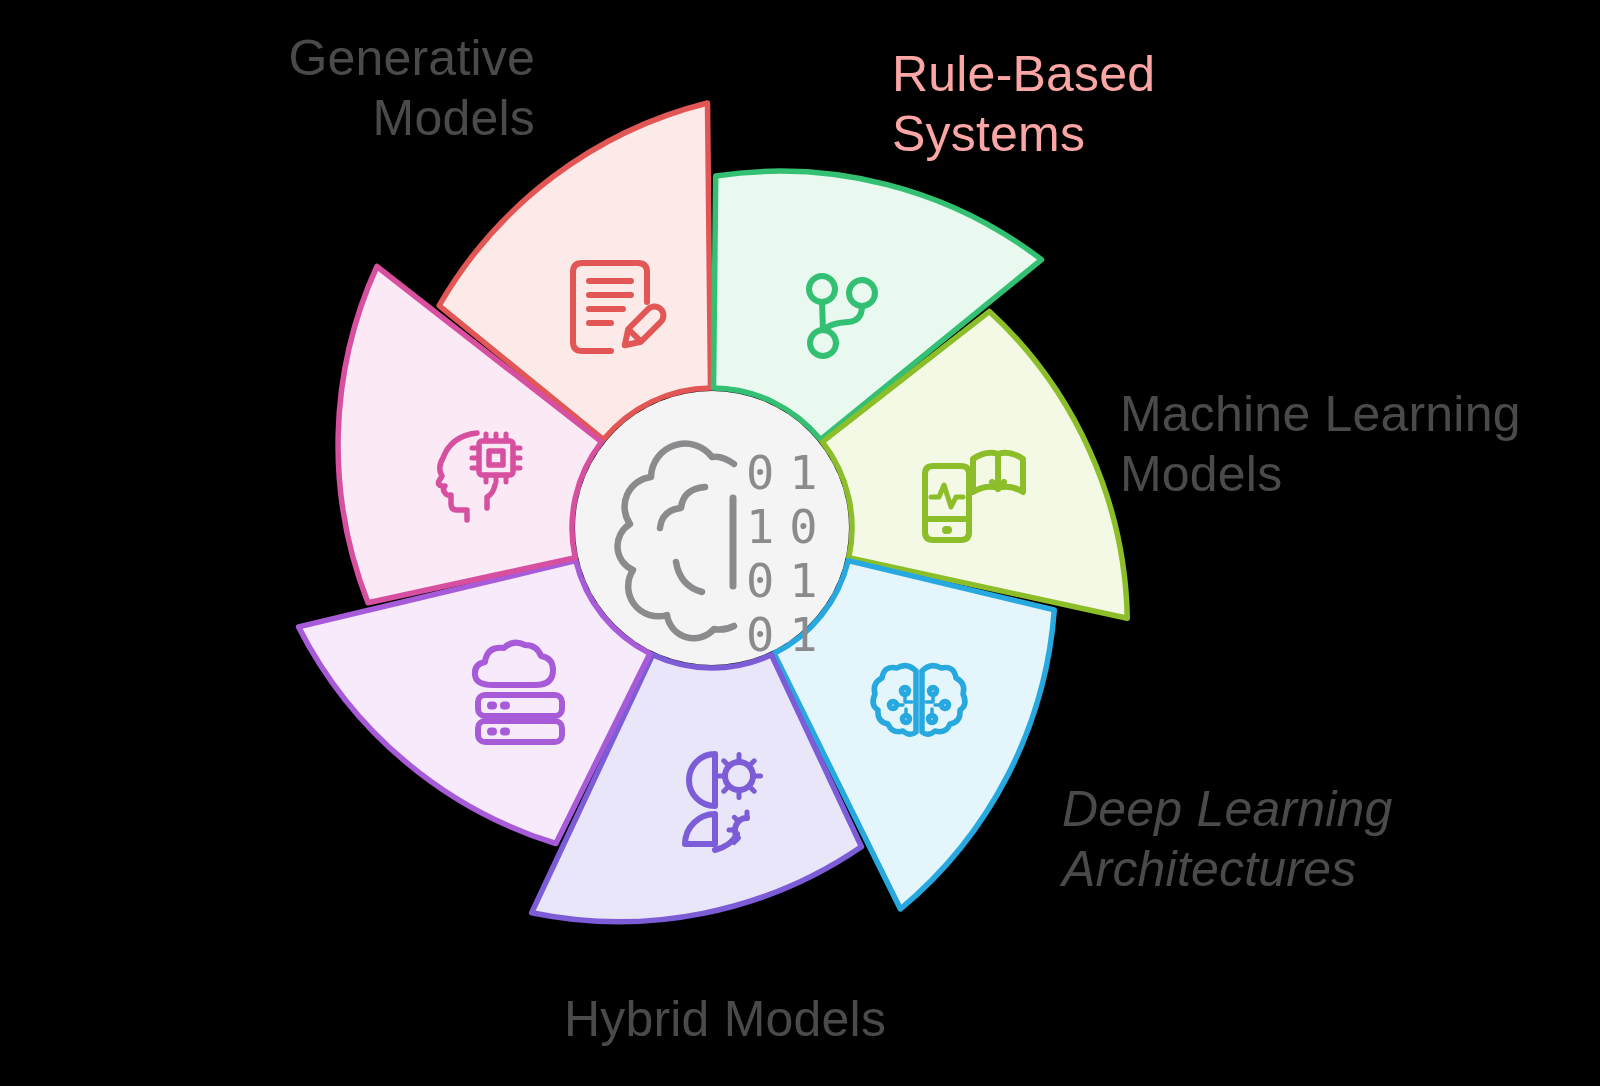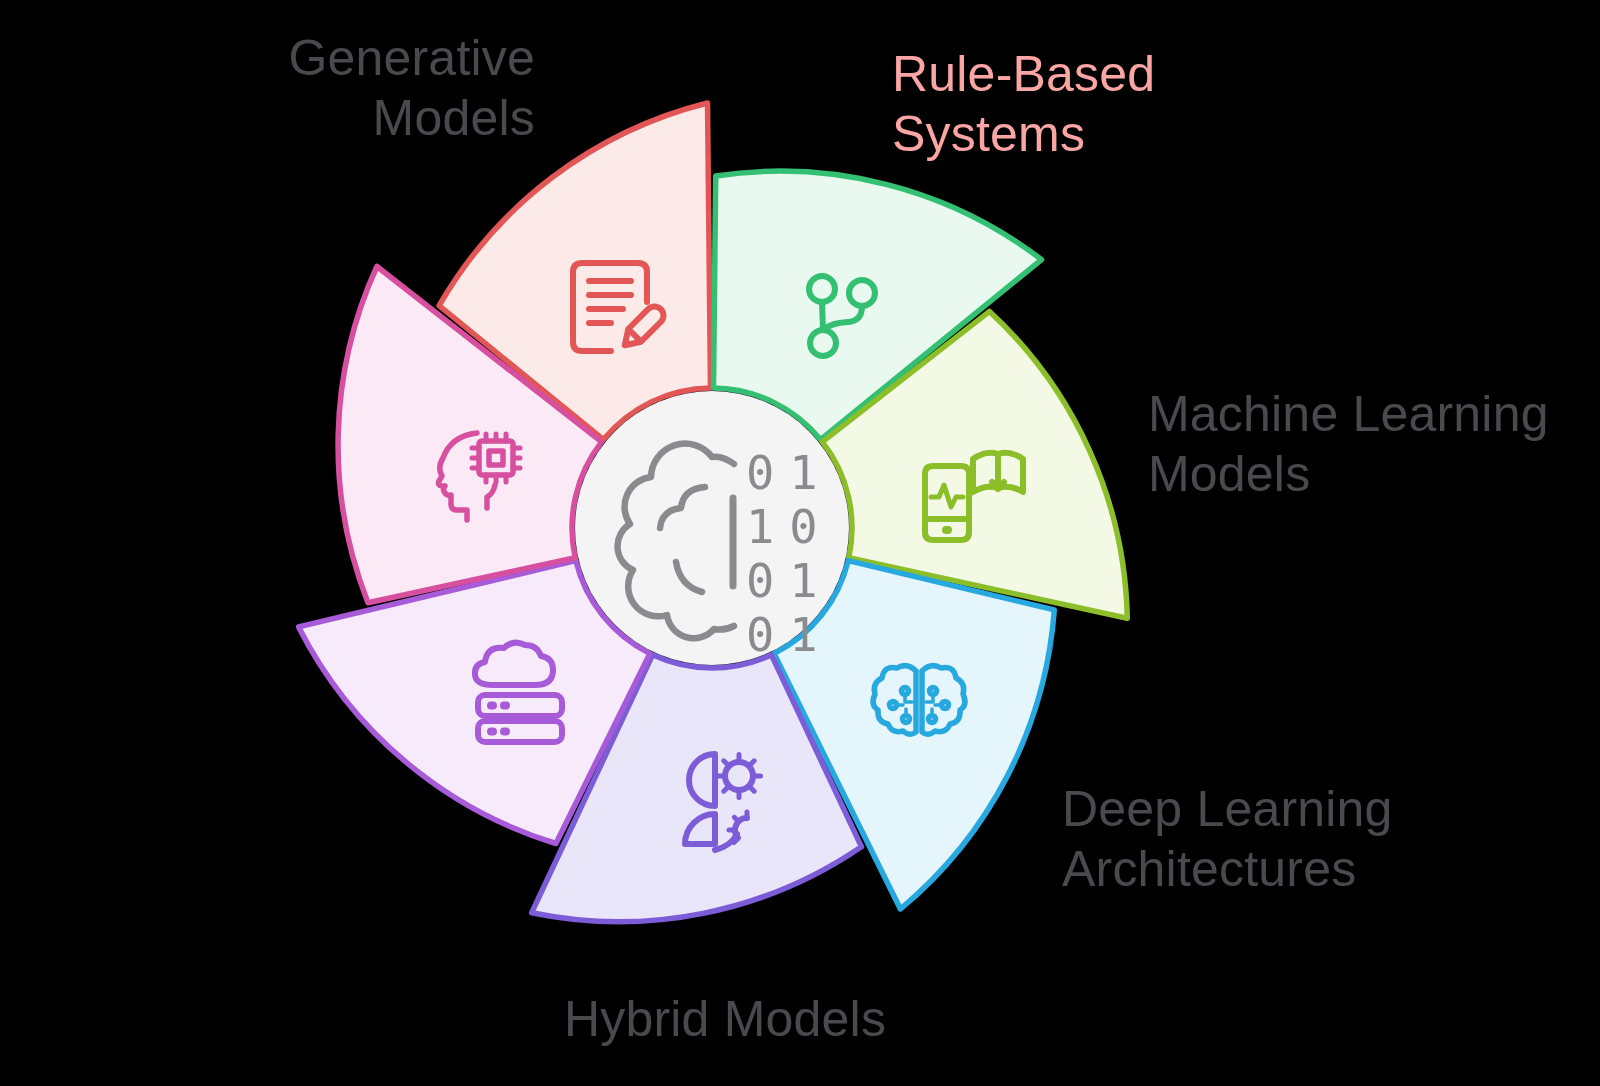--- a/index.html
+++ b/index.html
@@ -122,22 +122,22 @@
       <text x="746" y="651">01</text>
     </g>
   </svg>
 
   <div class="label" style="right: 1065px; top: 28px; text-align: right; color: rgb(74, 74, 76);">Generative
 Models</div>
 
   <div class="label" style="left: 892px; top: 28px; color: #fca5a5; margin-top: 16px;">Rule-Based
 Systems</div>
 
-  <div class="label" style="left: 1148px; top: 384px; color: rgb(74, 74, 76);">Machine Learning
+  <div class="label" style="left: 1120px; top: 384px; color: rgb(74, 74, 76);">Machine Learning
 Models</div>
 
-  <div class="label" style="left: 1062px; top: 779px; color: rgb(74, 74, 76);">Deep Learning
+  <div class="label" style="left: 1062px; top: 779px; color: rgb(74, 74, 76); font-style: italic;">Deep Learning
 Architectures</div>
 
   <div class="label" style="left: 725px; top: 989px; transform: translateX(-50%); white-space: nowrap; color: rgb(74, 74, 76);">Hybrid Models</div>
 
 
 </div>
 
 </body></html>

